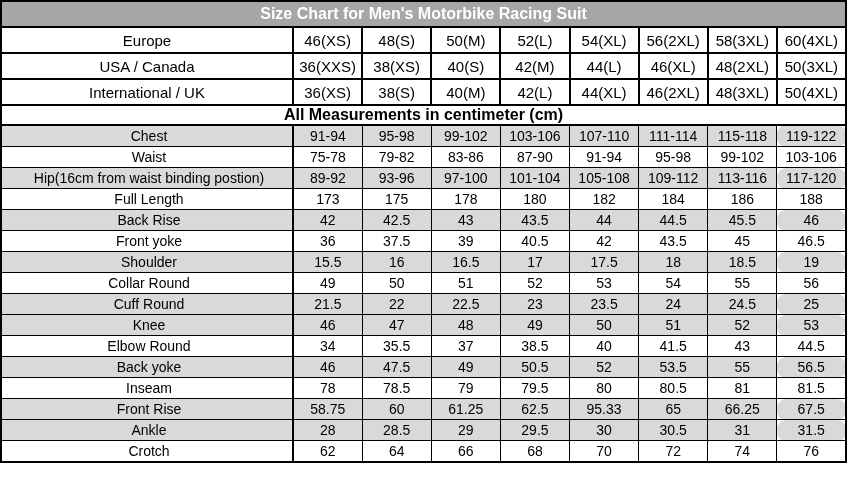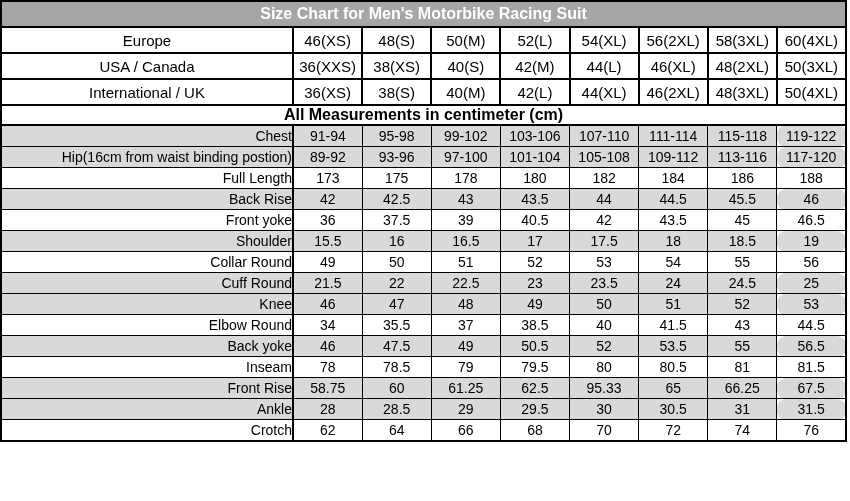--- a/index.html
+++ b/index.html
@@ -59,21 +59,21 @@
   }
   
   .m-row td{
     font-size:14px;
     text-align:center;
     height:20px;
     border:1px solid var(--border);
     background:var(--row-plain);
   }
   .m-row td.m-label{
-    text-align:right;
+    text-align:center;
     padding-left:4px;
     border-right:2px solid var(--border);
   }
   .m-row.shaded td{
     background:var(--row-shade);
   }
   .m-row:last-child td{border-bottom:2px solid var(--border);margin-left:36px;}
   .m-row td:first-child, .size-row td:first-child{border-left:2px solid var(--border);}
   .m-row td:last-child, .size-row td:last-child{border-right:2px solid var(--border);border-radius:9px;}
 </style>
@@ -142,20 +142,31 @@
         <td class="m-label">Chest</td>
         <td>91-94</td>
         <td>95-98</td>
         <td>99-102</td>
         <td>103-106</td>
         <td>107-110</td>
         <td>111-114</td>
         <td>115-118</td>
         <td>119-122</td>
       </tr>
+      <tr class="m-row">
+        <td class="m-label">Waist</td>
+        <td>75-78</td>
+        <td>79-82</td>
+        <td>83-86</td>
+        <td>87-90</td>
+        <td>91-94</td>
+        <td>95-98</td>
+        <td>99-102</td>
+        <td>103-106</td>
+      </tr>
       <tr class="m-row shaded">
         <td class="m-label">Hip(16cm from waist binding postion)</td>
         <td>89-92</td>
         <td>93-96</td>
         <td>97-100</td>
         <td>101-104</td>
         <td>105-108</td>
         <td>109-112</td>
         <td>113-116</td>
         <td>117-120</td>

